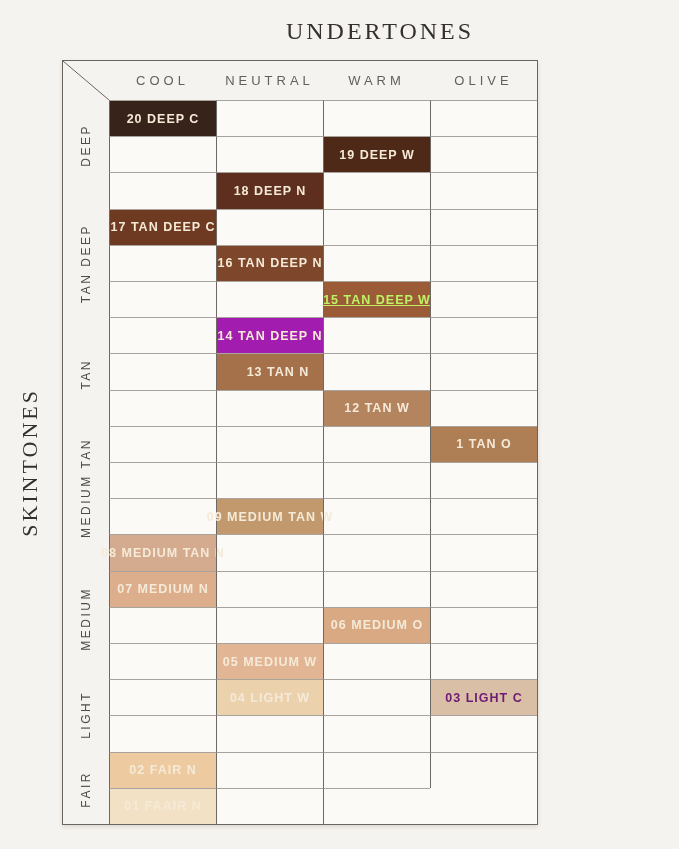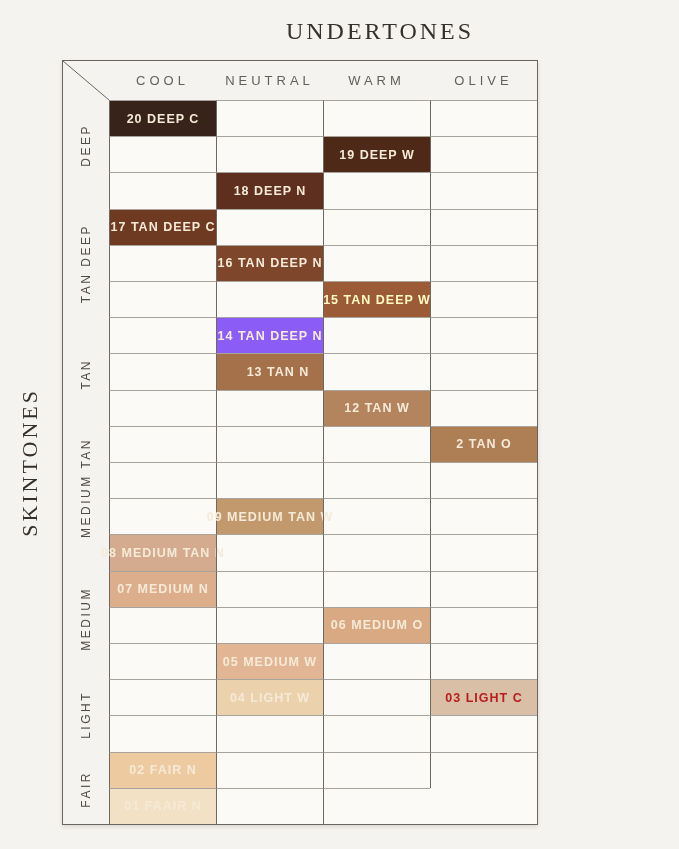--- a/index.html
+++ b/index.html
@@ -114,46 +114,46 @@
         <div class="cell"></div>
         <div class="cell"></div>
         <div class="cell" style="background: rgb(126, 70, 43);">
           <span class="shade-label" style="color: rgb(245, 234, 216);">16 TAN DEEP N</span>
         </div>
         <div class="cell"></div>
         <div class="cell"></div>
         <div class="cell"></div>
         <div class="cell"></div>
         <div class="cell" style="background: rgb(155, 91, 54);">
-          <span class="shade-label" style="color: #fef9c3;">15 TAN DEEP W</span>
-        </div>
-        <div class="cell"></div>
-        <div class="cell"></div>
-        <div class="cell" style="background: #8b5cf6;">
+          <span class="shade-label" style="color: #bef264; text-decoration: underline;">15 TAN DEEP W</span>
+        </div>
+        <div class="cell"></div>
+        <div class="cell"></div>
+        <div class="cell" style="background: #a21caf;">
           <span class="shade-label" style="color: rgb(245, 234, 216);">14 TAN DEEP N</span>
         </div>
         <div class="cell"></div>
         <div class="cell"></div>
         <div class="cell"></div>
         <div class="cell" style="background: rgb(165, 113, 75);">
           <span class="shade-label" style="color: rgb(245, 234, 216); margin-left: 16px;">13 TAN N</span>
         </div>
         <div class="cell"></div>
         <div class="cell"></div>
         <div class="cell"></div>
         <div class="cell"></div>
         <div class="cell" style="background: rgb(179, 132, 94);">
           <span class="shade-label" style="color: rgb(245, 234, 216);">12 TAN W</span>
         </div>
         <div class="cell"></div>
         <div class="cell"></div>
         <div class="cell"></div>
         <div class="cell"></div>
         <div class="cell" style="background: rgb(174, 126, 85);">
-          <span class="shade-label" style="color: rgb(245, 234, 216);">2 TAN O</span>
+          <span class="shade-label" style="color: rgb(245, 234, 216);">1 TAN O</span>
         </div>
         <div class="cell"></div>
         <div class="cell"></div>
         <div class="cell"></div>
         <div class="cell"></div>
         <div class="cell"></div>
         <div class="cell" style="background: rgb(193, 153, 109);">
           <span class="shade-label" style="color: rgb(245, 234, 216);">09 MEDIUM TAN W</span>
         </div>
         <div class="cell"></div>
@@ -181,21 +181,21 @@
           <span class="shade-label" style="color: rgb(245, 234, 216);">05 MEDIUM W</span>
         </div>
         <div class="cell"></div>
         <div class="cell"></div>
         <div class="cell"></div>
         <div class="cell" style="background: rgb(236, 209, 173);">
           <span class="shade-label" style="color: rgb(245, 234, 216);">04 LIGHT W</span>
         </div>
         <div class="cell"></div>
         <div class="cell" style="background: rgb(216, 191, 166);">
-          <span class="shade-label" style="color: #b91c1c;">03 LIGHT C</span>
+          <span class="shade-label" style="color: #701a75;">03 LIGHT C</span>
         </div>
         <div class="cell"></div>
         <div class="cell"></div>
         <div class="cell"></div>
         <div class="cell"></div>
         <div class="cell" style="background: rgb(237, 202, 159);">
           <span class="shade-label" style="color: rgb(245, 234, 216);">02 FAIR N</span>
         </div>
         <div class="cell"></div>
         <div class="cell"></div>

